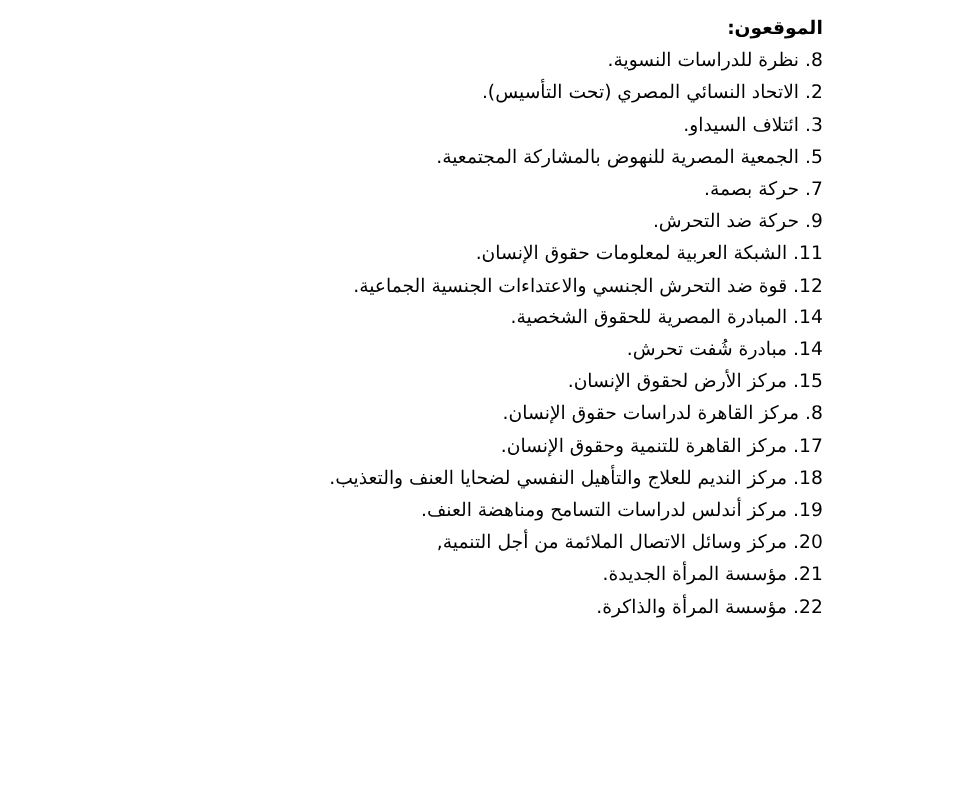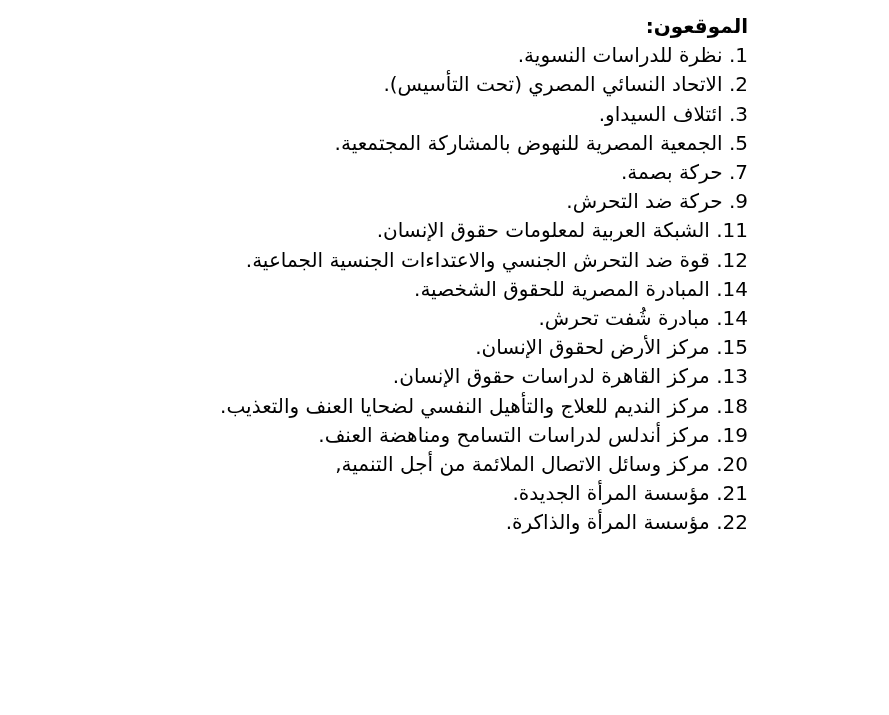--- a/index.html
+++ b/index.html
@@ -14,21 +14,21 @@
   }
   .page {
     box-sizing: border-box;
     width: 778px;
     height: 715px;
     direction: rtl;
     text-align: right;
     unicode-bidi: plaintext;
     padding: 12px 141px 0 30px;
     font-family: "DejaVu Sans", sans-serif;
-    font-size: 20px;
+    font-size: 17px;
     line-height: 29.2px;
     color: #000000;
   }
   .doc-title {
     font-weight: bold;
     white-space: nowrap;
   }
   .signatories {
     margin: 0;
     padding: 0;
@@ -37,31 +37,32 @@
   .signatories li {
     white-space: nowrap;
   }
 </style>
 </head>
 <body>
 
 <div class="page">
   <div class="doc-title">الموقعون:</div>
   <ol class="signatories">
-      <li>1. نظرة للدراسات النسوية.</li>
+      <li>8. نظرة للدراسات النسوية.</li>
       <li>2. الاتحاد النسائي المصري (تحت التأسيس).</li>
       <li>3. ائتلاف السيداو.</li>
       <li>5. الجمعية المصرية للنهوض بالمشاركة المجتمعية.</li>
       <li>7. حركة بصمة.</li>
       <li>9. حركة ضد التحرش.</li>
       <li>11. الشبكة العربية لمعلومات حقوق الإنسان.</li>
       <li>12. قوة ضد التحرش الجنسي والاعتداءات الجنسية الجماعية.</li>
       <li>14. المبادرة المصرية للحقوق الشخصية.</li>
       <li>14. مبادرة شُفت تحرش.</li>
       <li>15. مركز الأرض لحقوق الإنسان.</li>
-      <li>13. مركز القاهرة لدراسات حقوق الإنسان.</li>
+      <li>8. مركز القاهرة لدراسات حقوق الإنسان.</li>
+      <li>17. مركز القاهرة للتنمية وحقوق الإنسان.</li>
       <li>18. مركز النديم للعلاج والتأهيل النفسي لضحايا العنف والتعذيب.</li>
       <li>19. مركز أندلس لدراسات التسامح ومناهضة العنف.</li>
       <li>20. مركز وسائل الاتصال الملائمة من أجل التنمية,</li>
       <li>21. مؤسسة المرأة الجديدة.</li>
       <li>22. مؤسسة المرأة والذاكرة.</li>
     </ol>
 </div>
 
 </body></html>

